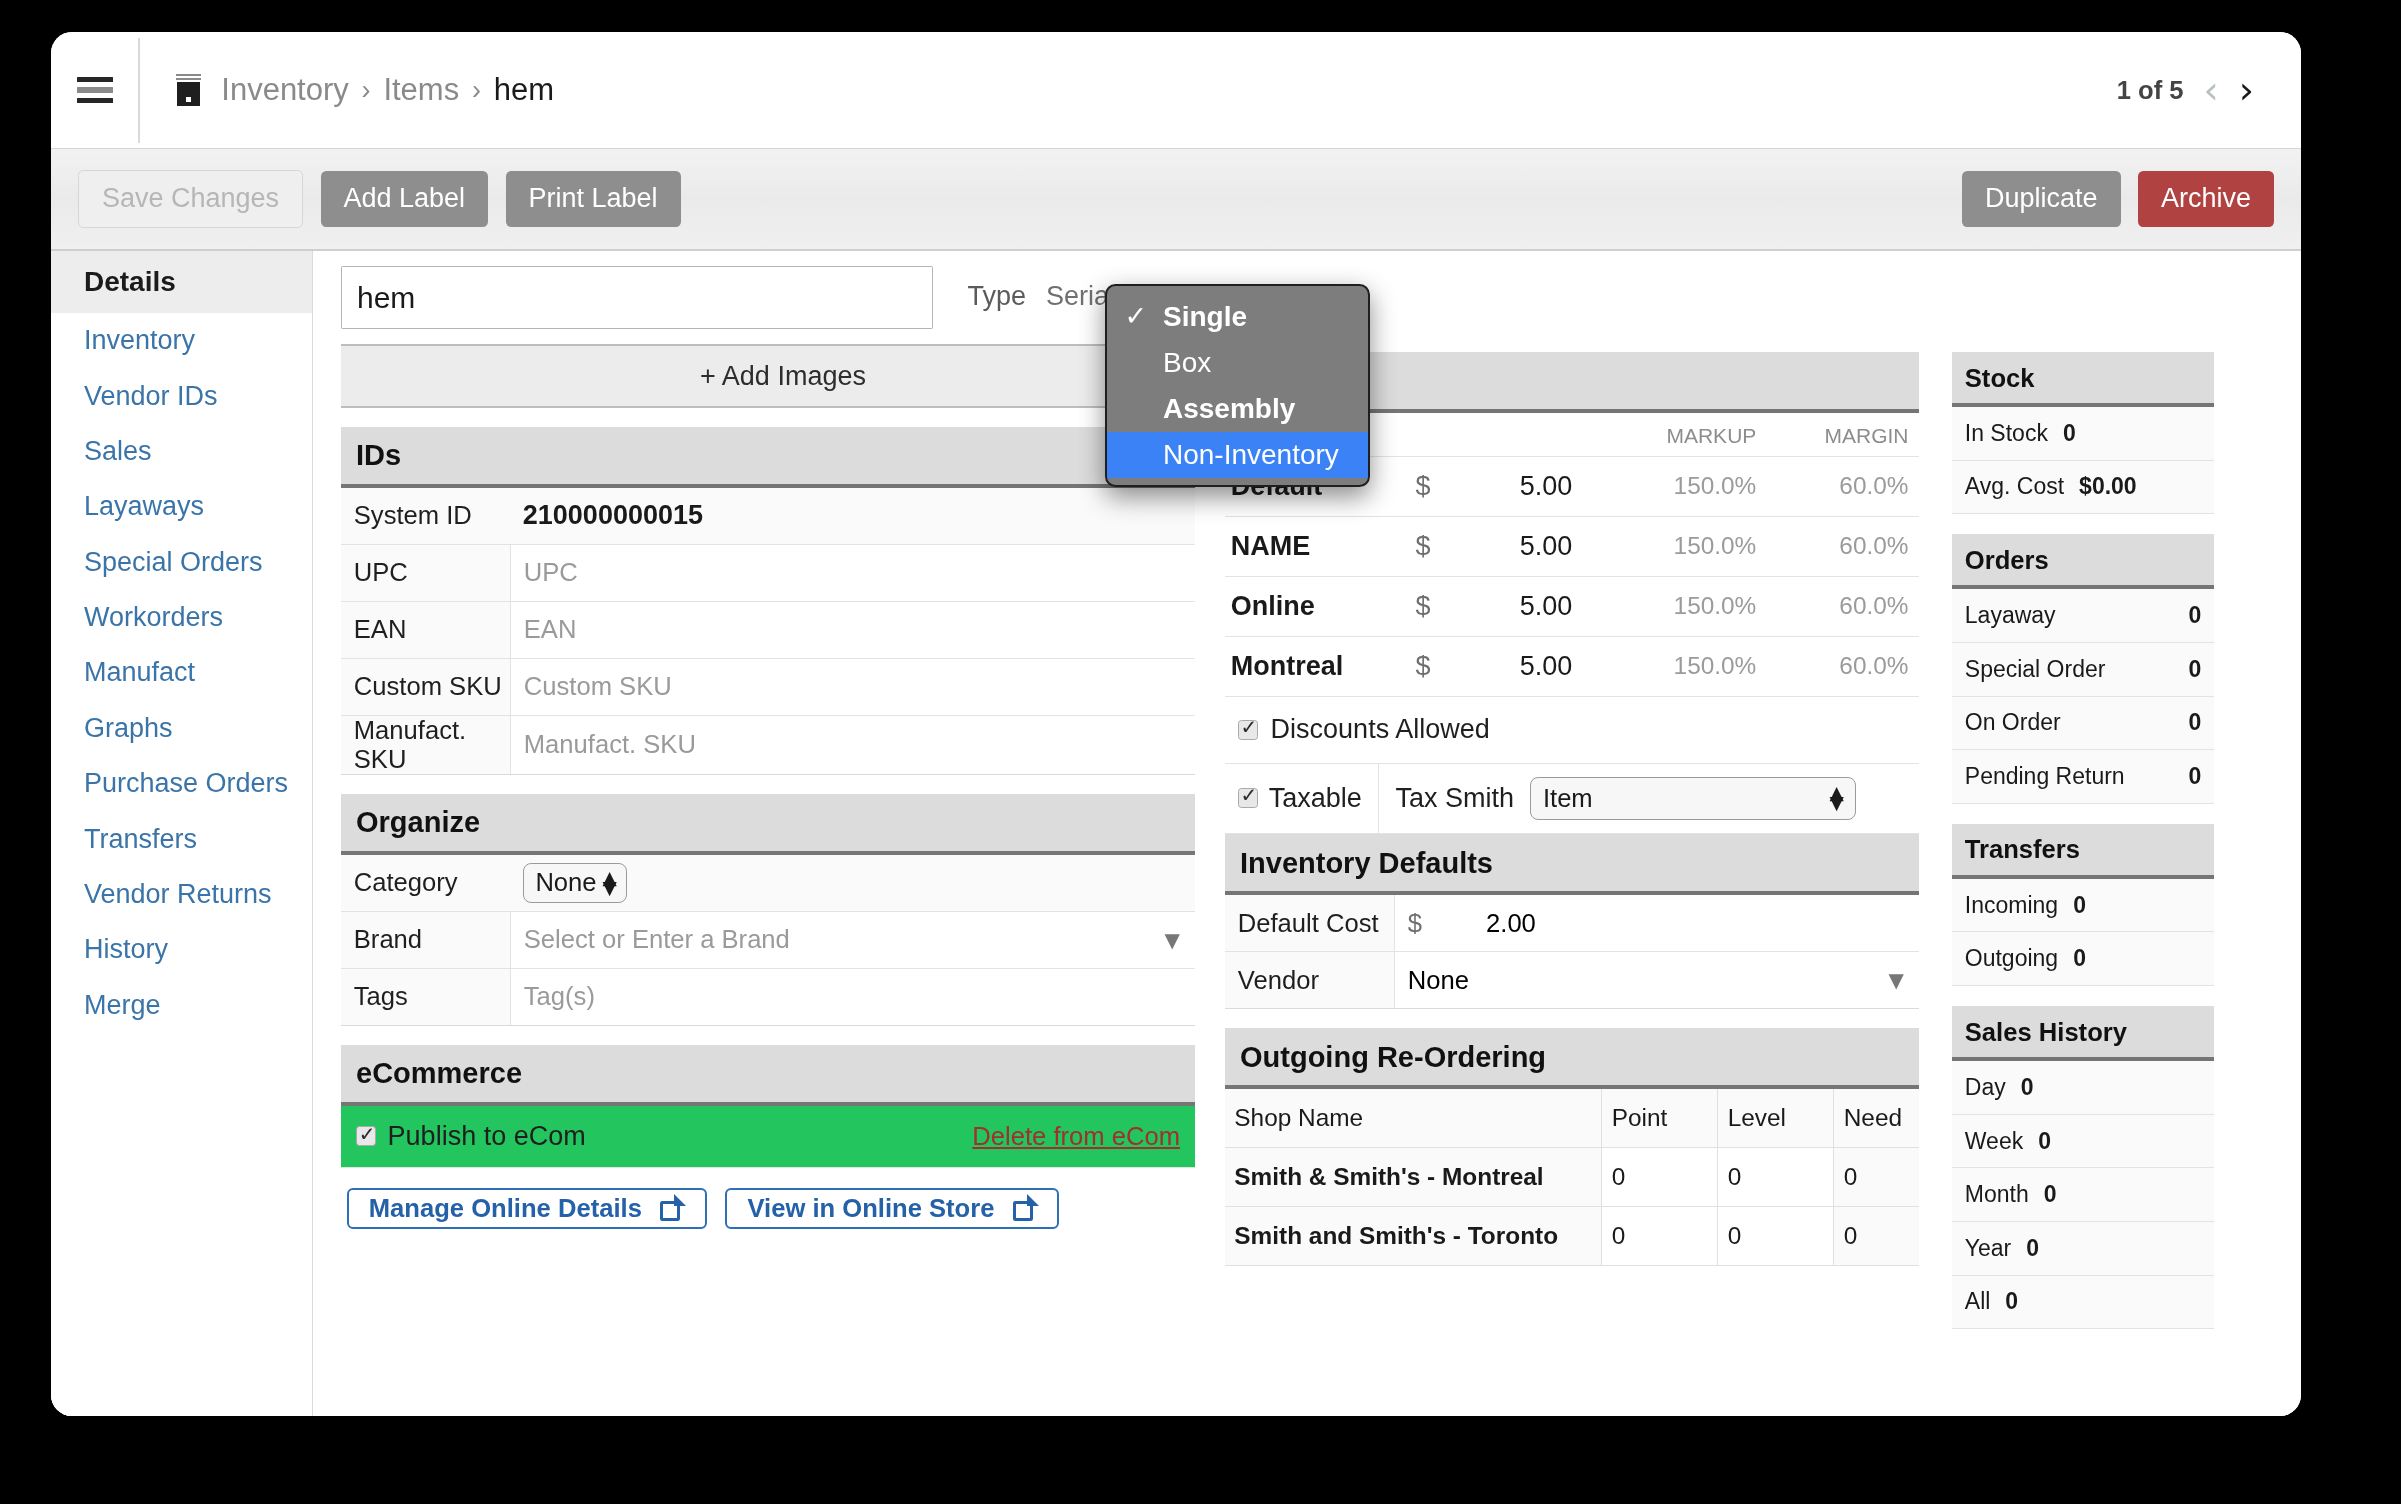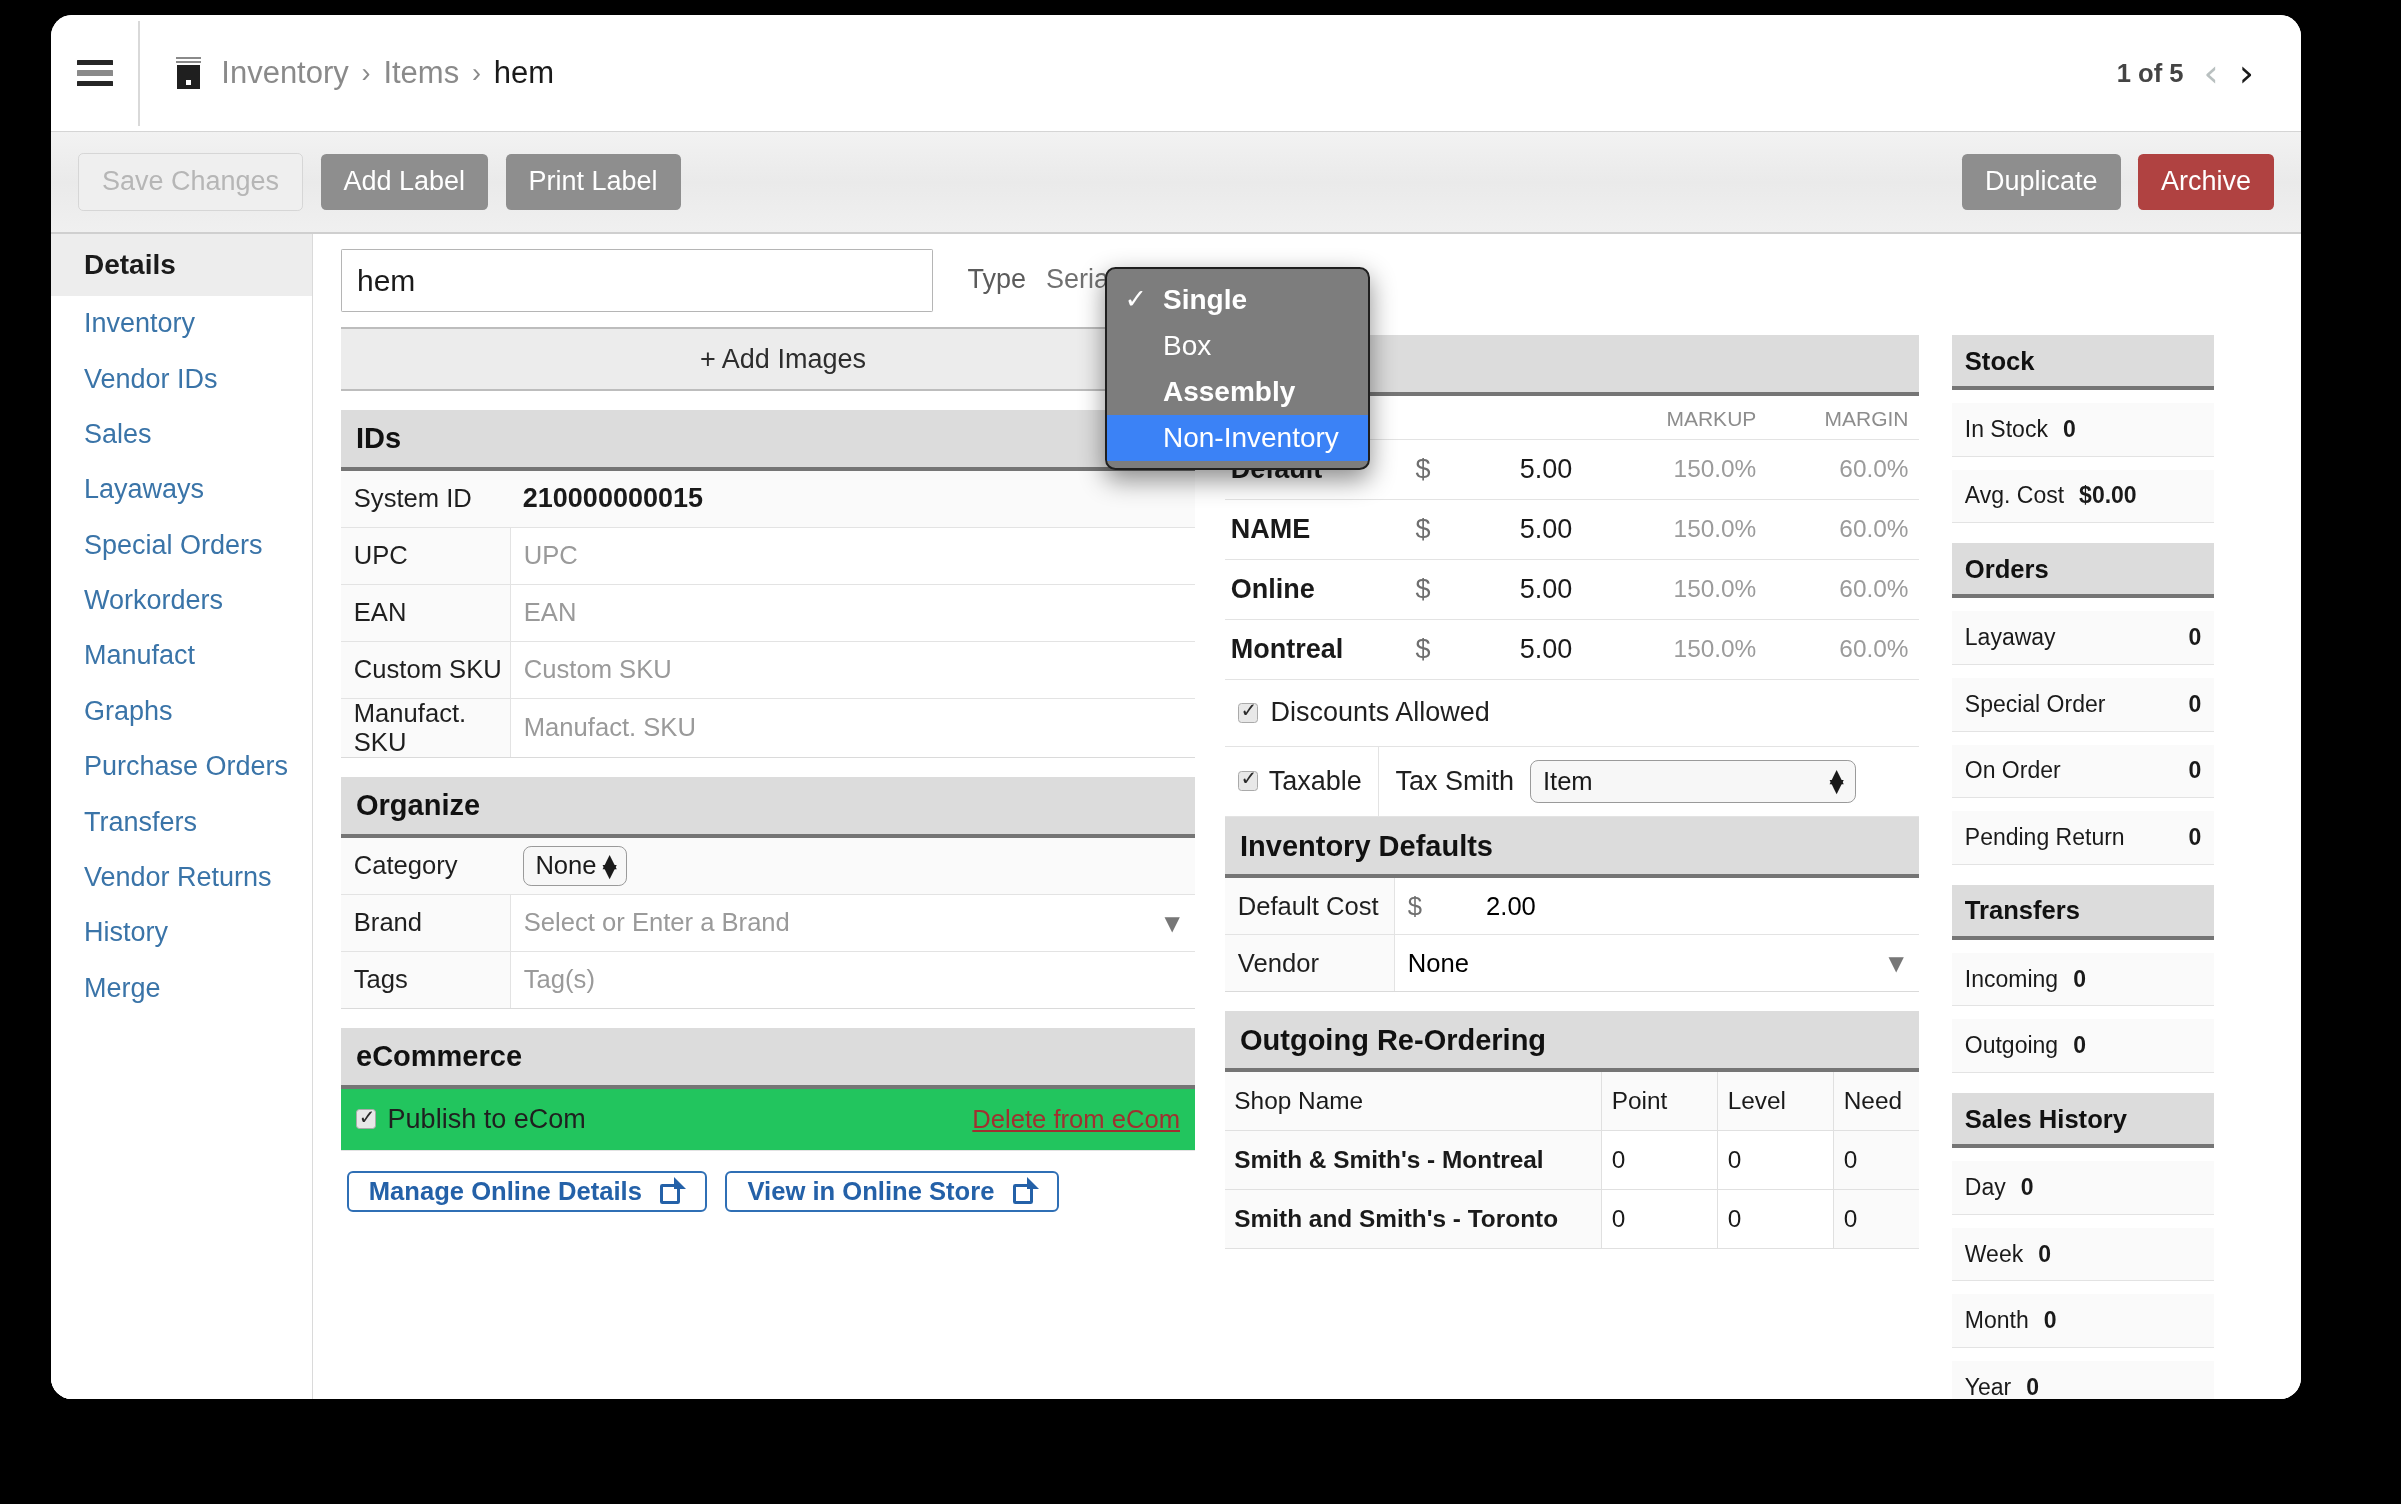--- a/index.html
+++ b/index.html
@@ -5,21 +5,21 @@
 <style>
   * { box-sizing: border-box; margin: 0; padding: 0; }
   html, body {
     width: 2401px; height: 1505px;
     background: #000000;
     font-family: "Liberation Sans", sans-serif;
     overflow: hidden;
   }
   #app-window {
     position: absolute;
-    left: 51px; top: 15px;
+    left: 51px; top: 32px;
     width: 2250px; height: 1384px;
     background: #ffffff;
     border-radius: 21px;
     overflow: hidden;
     display: flex;
     flex-direction: column;
   }
 
   
   .topbar {
@@ -340,21 +340,21 @@
   
   .card { margin-bottom: 20px; }
   .card-head {
     background: #dcdcdc; border-bottom: 4.1px solid #757575;
     font-size: 25.6px; font-weight: bold; color: #111;
     padding: 11.6px 12.8px 10.5px 12.8px;
   }
   .card-row {
     display: flex; align-items: center;
     background: #fafafa; border-bottom: 1.7px solid #e3e3e3;
-    padding: 12.8px 12.8px; font-size: 23px; color: #1a1a1a; margin-top: 13px;
+    padding: 12.8px 12.8px; font-size: 23px; color: #1a1a1a;
   }
   .card-row .kk { }
   .card-row .vv { margin-left: 15px; font-weight: bold; }
   .card-row.spread .vv { margin-left: auto; }
 
   
   .menu-overlay {
     position: absolute;
     left: 1054px; top: 252px;
     width: 265px;

